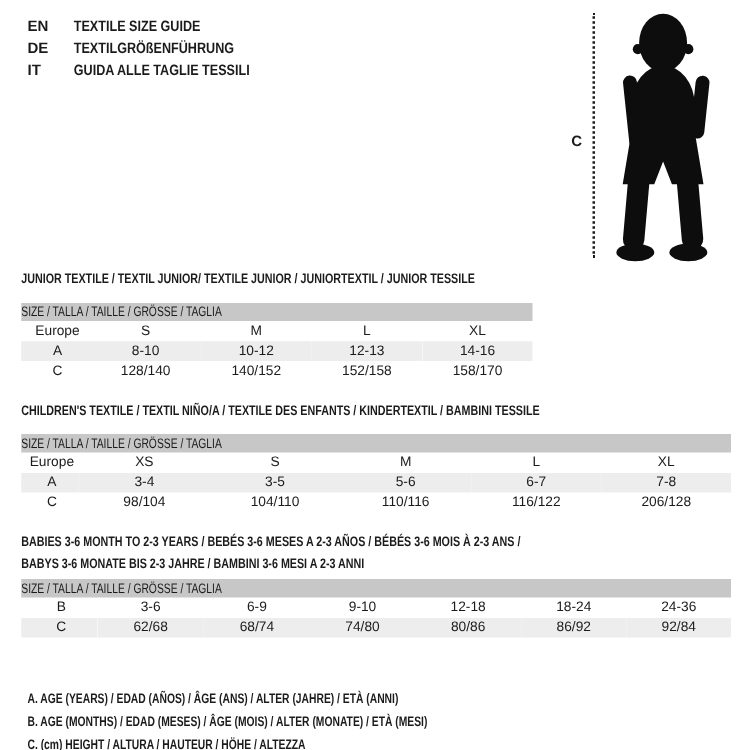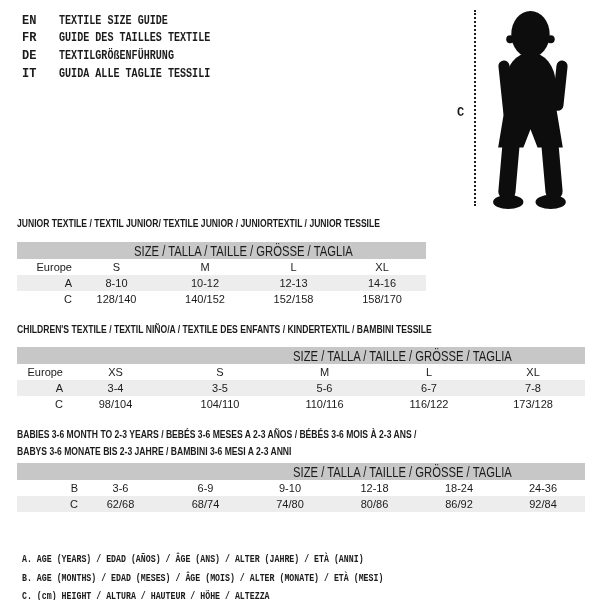--- a/index.html
+++ b/index.html
@@ -1,21 +1,21 @@
 <!DOCTYPE html>
 <html style="--hdr-bg: #c7c7c7; --alt-bg: #ededed; --ink: #1b1b1b;"><head>
 <meta charset="utf-8">
 <style>
   html,body{margin:0;padding:0;}
   body{
     width:600px;height:600px;position:relative;overflow:hidden;
     background:#ffffff;color:var(--ink,#1b1b1b);
     font-family:"Liberation Sans", sans-serif;
   }
-  .abs{position:absolute;font-family:Liberation Mono, monospace;}
+  .abs{position:absolute;}
 
   
   .sx84{display:inline-block;transform:scaleX(0.84);transform-origin:0 50%;white-space:nowrap;}
   .sx78{display:inline-block;transform:scaleX(0.78);transform-origin:0 0;white-space:nowrap;}
   .sx75{display:inline-block;transform:scaleX(0.75);transform-origin:0 50%;white-space:nowrap;}
   .ml{white-space:pre-line;line-height:17px;}
 
   
   .legend{left:22px;top:12px;font-weight:bold;font-size:12px;}
   .legend-row{display:flex;height:17.6px;align-items:center;}
@@ -26,39 +26,35 @@
   .dotline{position:absolute;left:24px;top:2px;height:196px;width:0;border-left:2.5px dotted var(--ink,#141414);}
   .clabel{position:absolute;left:7px;top:98px;font-weight:bold;font-size:12px;}
   .baby{position:absolute;left:33px;top:0;}
 
   
   .sec-title{position:absolute;left:17px;width:780px;font-weight:bold;font-size:11px;}
 
   
   table.szt{position:absolute;border-collapse:collapse;table-layout:fixed;font-size:11px;color:var(--ink,#1b1b1b);}
   table.szt td{height:16px;padding:0;text-align:center;vertical-align:middle;overflow:hidden;}
-  table.szt td.lbl{text-align:right;padding-left:3px;}
-  table.szt tr.bar td{background:var(--hdr-bg,#c7c7c7);height:15px;text-align:right;padding-left:11px;font-size:15px;}
+  table.szt td.lbl{text-align:center;padding-left:3px;}
+  table.szt tr.bar td{background:var(--hdr-bg,#c7c7c7);height:15px;text-align:left;padding-left:0;font-size:11px;}
   table.szt tr.alt td{background:var(--alt-bg,#ededed);}
 
   
   .footer{left:22px;top:550px;font-weight:bold;font-size:11px;line-height:18.5px;}
   .fnote{height:18.5px;}
 </style>
 </head>
 <body>
 
 <div class="abs legend">
   <div class="legend-row">
     <span class="legend-code">EN</span>
     <span><span class="sx84">TEXTILE SIZE GUIDE</span></span>
-  </div>
-  <div class="legend-row">
-    <span class="legend-code">FR</span>
-    <span><span class="sx84">GUIDE DES TAILLES TEXTILE</span></span>
   </div>
   <div class="legend-row">
     <span class="legend-code">DE</span>
     <span><span class="sx84">TEXTILGRÖßENFÜHRUNG</span></span>
   </div>
   <div class="legend-row">
     <span class="legend-code">IT</span>
     <span><span class="sx84">GUIDA ALLE TAGLIE TESSILI</span></span>
   </div>
 </div>
@@ -151,21 +147,21 @@
     <td>5-6</td>
     <td>6-7</td>
     <td>7-8</td>
   </tr>
   <tr>
     <td class="lbl">C</td>
     <td>98/104</td>
     <td>104/110</td>
     <td>110/116</td>
     <td>116/122</td>
-    <td>173/128</td>
+    <td>206/128</td>
   </tr>
   </tbody>
 </table>
 
 <div class="sec-title" style="top:426px">
   <span class="sx78 ml">BABIES 3-6 MONTH TO 2-3 YEARS / BEBÉS 3-6 MESES A 2-3 AÑOS / BÉBÉS 3-6 MOIS À 2-3 ANS /
 BABYS 3-6 MONATE BIS 2-3 JAHRE / BAMBINI 3-6 MESI A 2-3 ANNI</span>
 </div>
 <table class="szt" style="left:17px;top:463px;width:568px">
   <colgroup>

